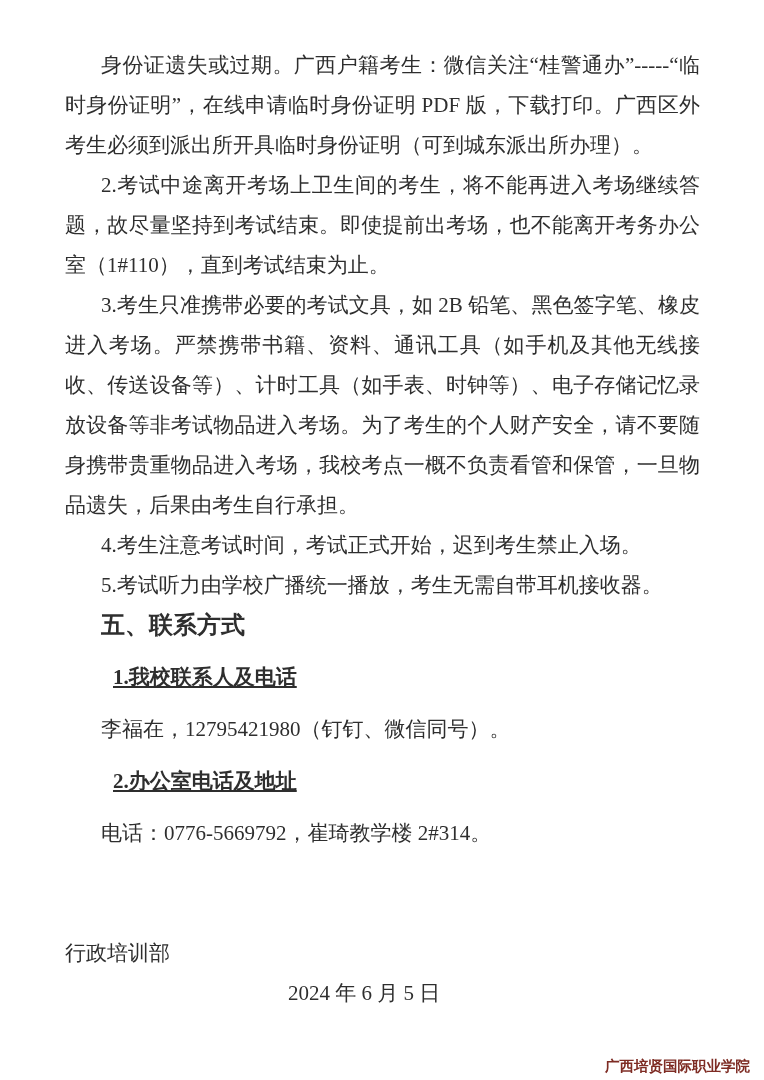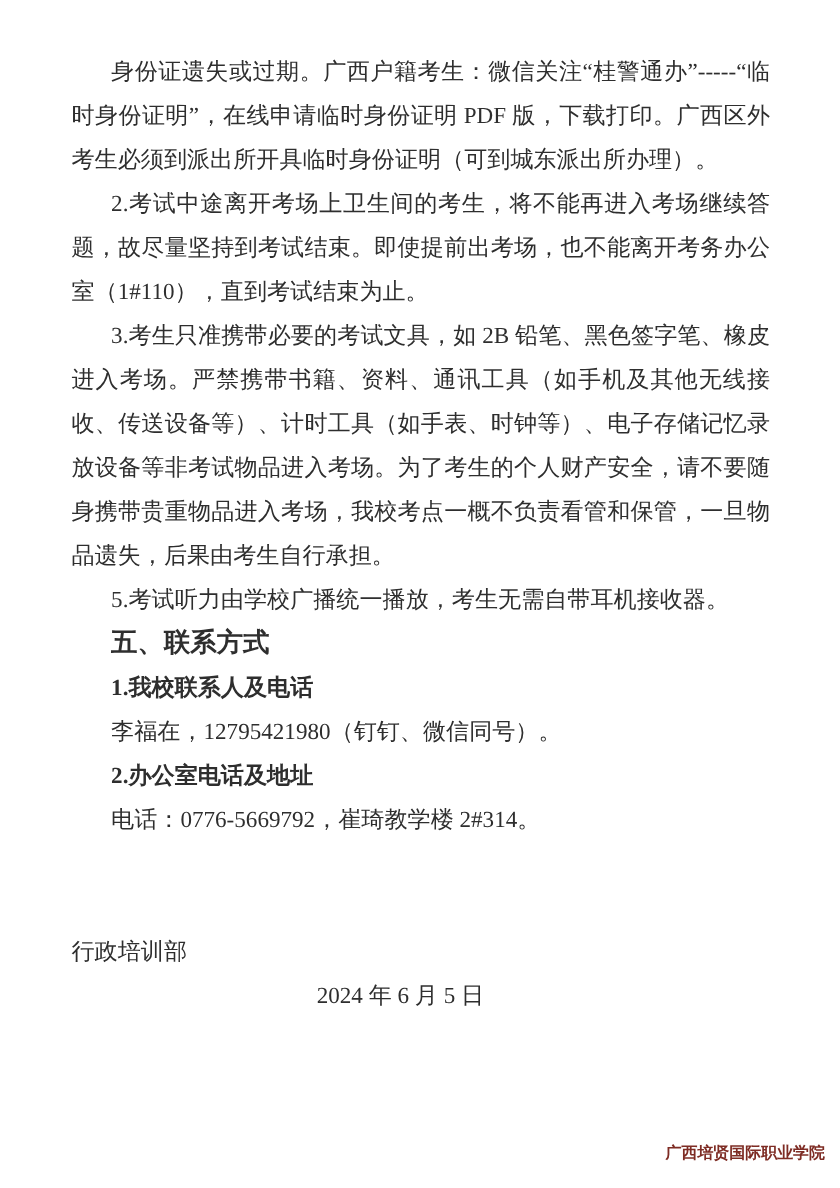--- a/index.html
+++ b/index.html
@@ -32,24 +32,25 @@
     }
     .section-heading {
       margin: 0;
       text-indent: 36px;
       font-size: 24px;
       line-height: 40px;
       font-weight: bold;
       font-family: "Liberation Sans", "DejaVu Sans", sans-serif;
     }
     .subheading {
-      margin: 0;
+      margin: 12px;
       text-indent: 36px;
       font-weight: bold;
       line-height: 40px;
+      text-decoration: underline;
     }
     .closing {
       margin: 40px 0 0 0;
       text-indent: 36px;
       line-height: 40px;
     }
     .signature {
       margin-top: 80px;
     }
     .sig-dept {
@@ -60,39 +61,40 @@
     }
     .sig-date {
       margin: 0;
       text-align: center;
       padding-right: 37px;
       line-height: 40px;
     }
     .footer-school {
       position: absolute;
       right: 14px;
-      bottom: 22px;
+      bottom: 4px;
       font-family: "Liberation Sans", "DejaVu Sans", sans-serif;
       font-size: 14.5px;
       font-weight: bold;
       color: #7e2c24; 
     }
   </style>
 </head>
 <body>
 
 <div class="page">
   <div class="body-text">
 
     <p class="para">身份证遗失或过期。广西户籍考生：微信关注“桂警通办”-----“临时身份证明”，在线申请临时身份证明 PDF 版，下载打印。广西区外考生必须到派出所开具临时身份证明（可到城东派出所办理）。</p>
 
     <p class="para">2.考试中途离开考场上卫生间的考生，将不能再进入考场继续答题，故尽量坚持到考试结束。即使提前出考场，也不能离开考务办公室（1#110），直到考试结束为止。</p>
 
     <p class="para">3.考生只准携带必要的考试文具，如 2B 铅笔、黑色签字笔、橡皮进入考场。严禁携带书籍、资料、通讯工具（如手机及其他无线接收、传送设备等）、计时工具（如手表、时钟等）、电子存储记忆录放设备等非考试物品进入考场。为了考生的个人财产安全，请不要随身携带贵重物品进入考场，我校考点一概不负责看管和保管，一旦物品遗失，后果由考生自行承担。</p>
 
+    <p class="para">4.考生注意考试时间，考试正式开始，迟到考生禁止入场。</p>
 
     <p class="para">5.考试听力由学校广播统一播放，考生无需自带耳机接收器。</p>
 
     <h2 class="section-heading">五、联系方式</h2>
 
     <p class="subheading">1.我校联系人及电话</p>
 
     <p class="para">李福在，12795421980（钉钉、微信同号）。</p>
 
     <p class="subheading">2.办公室电话及地址</p>

